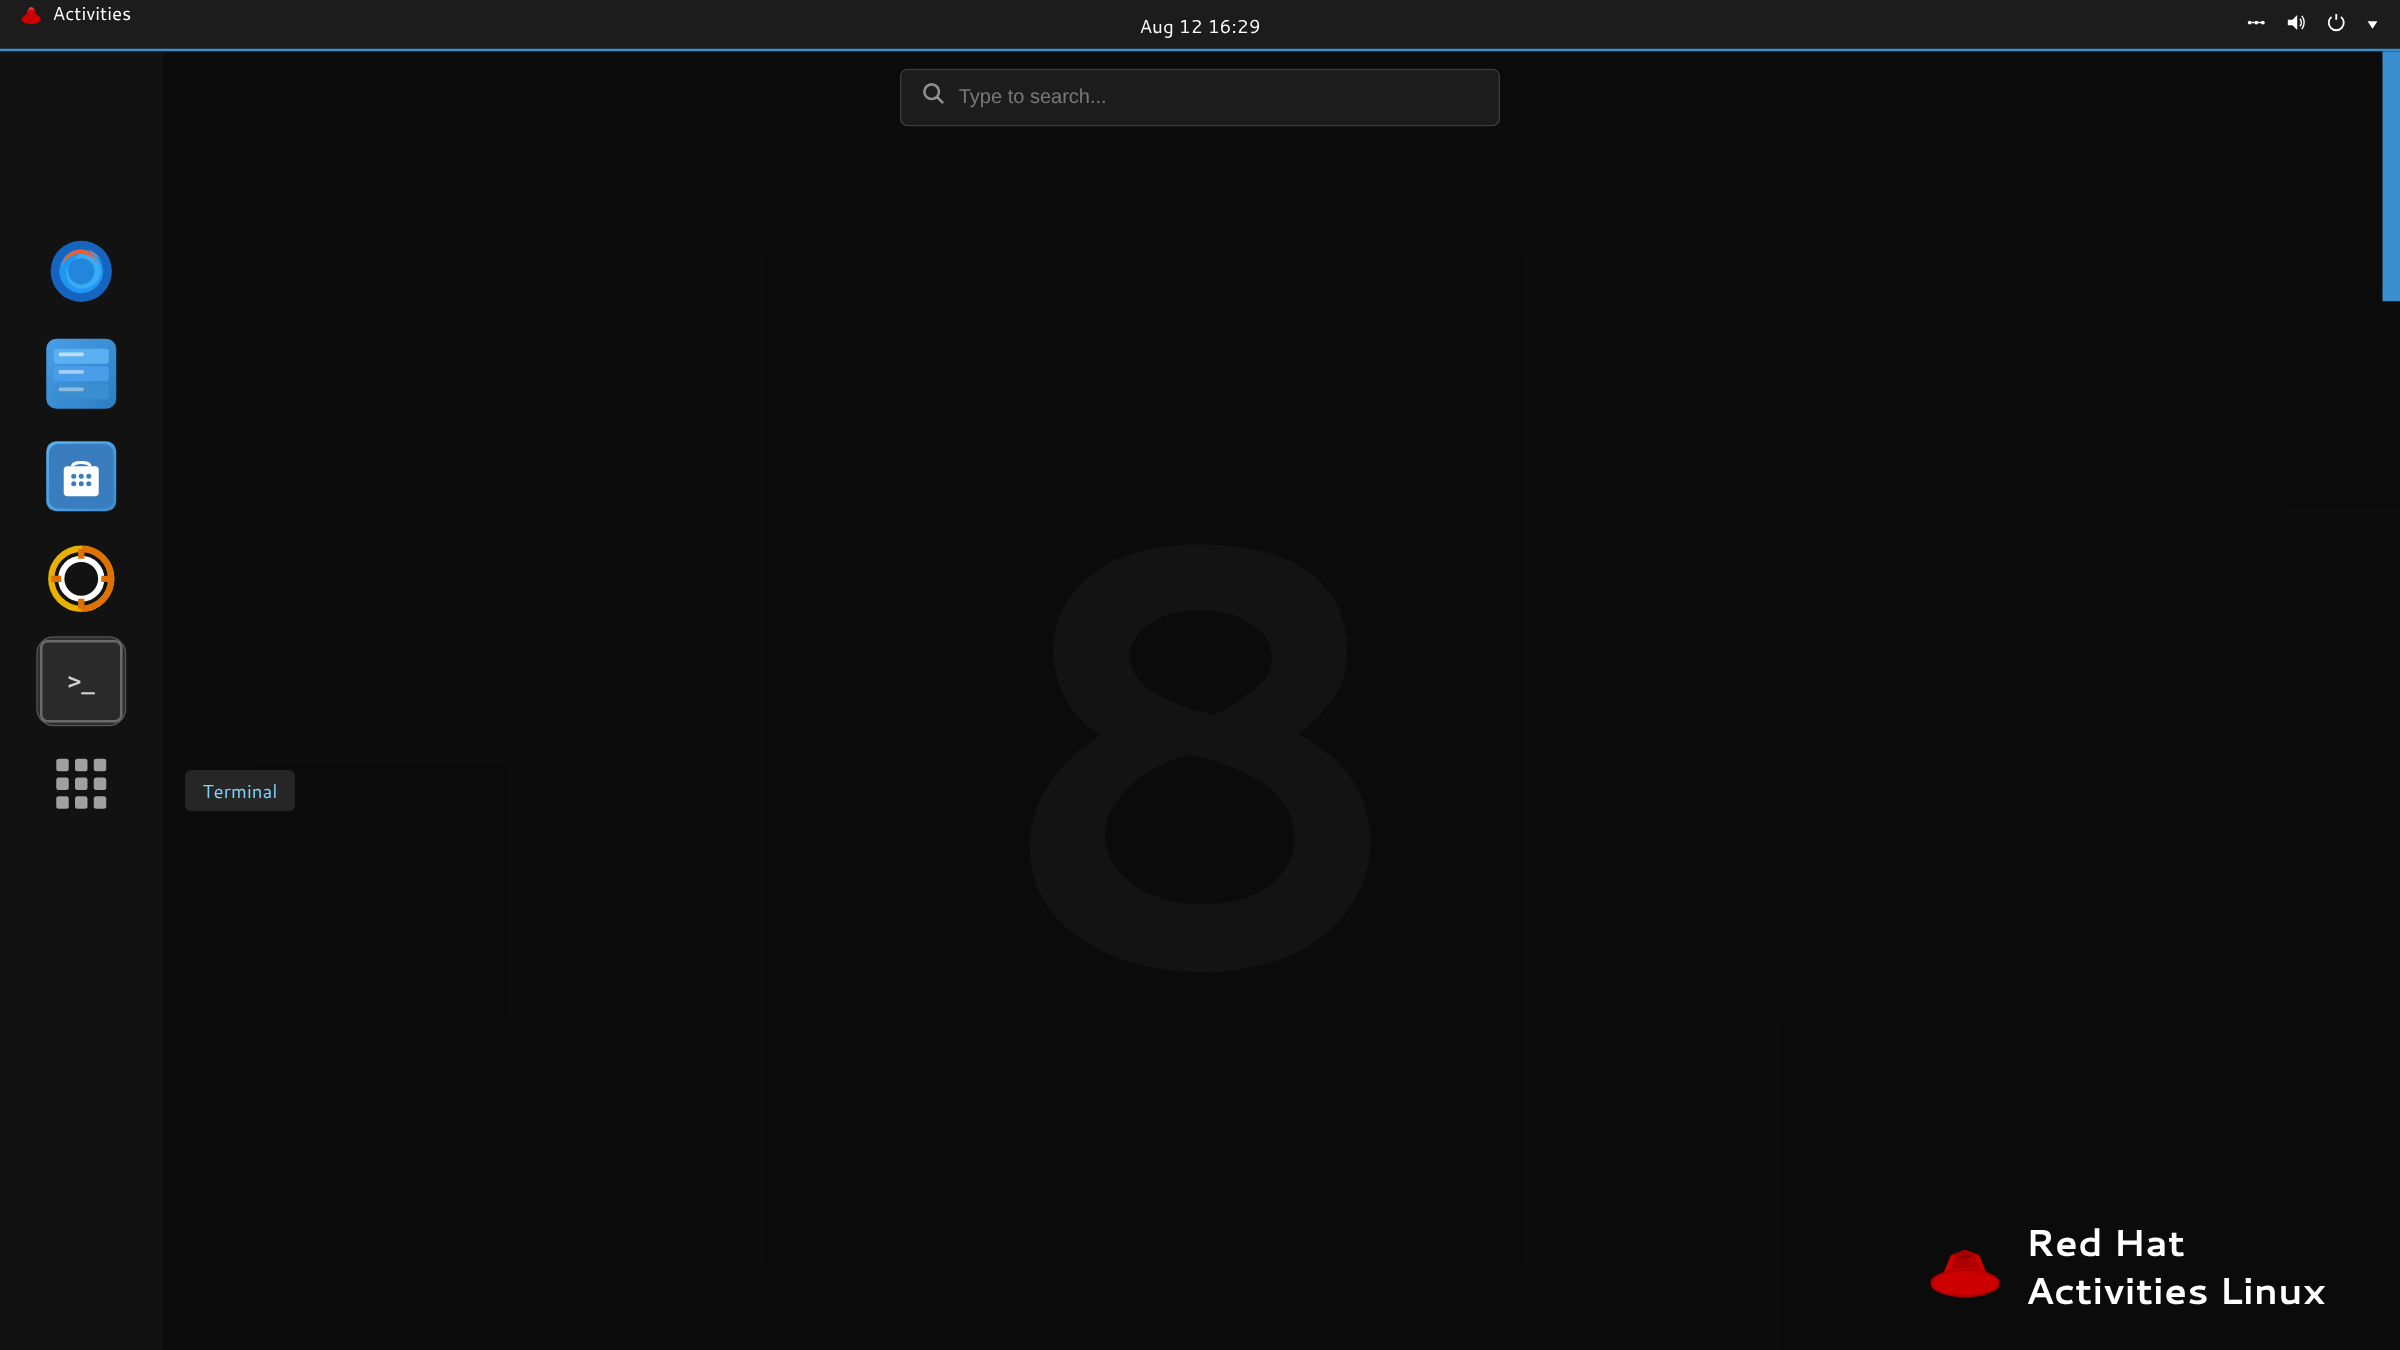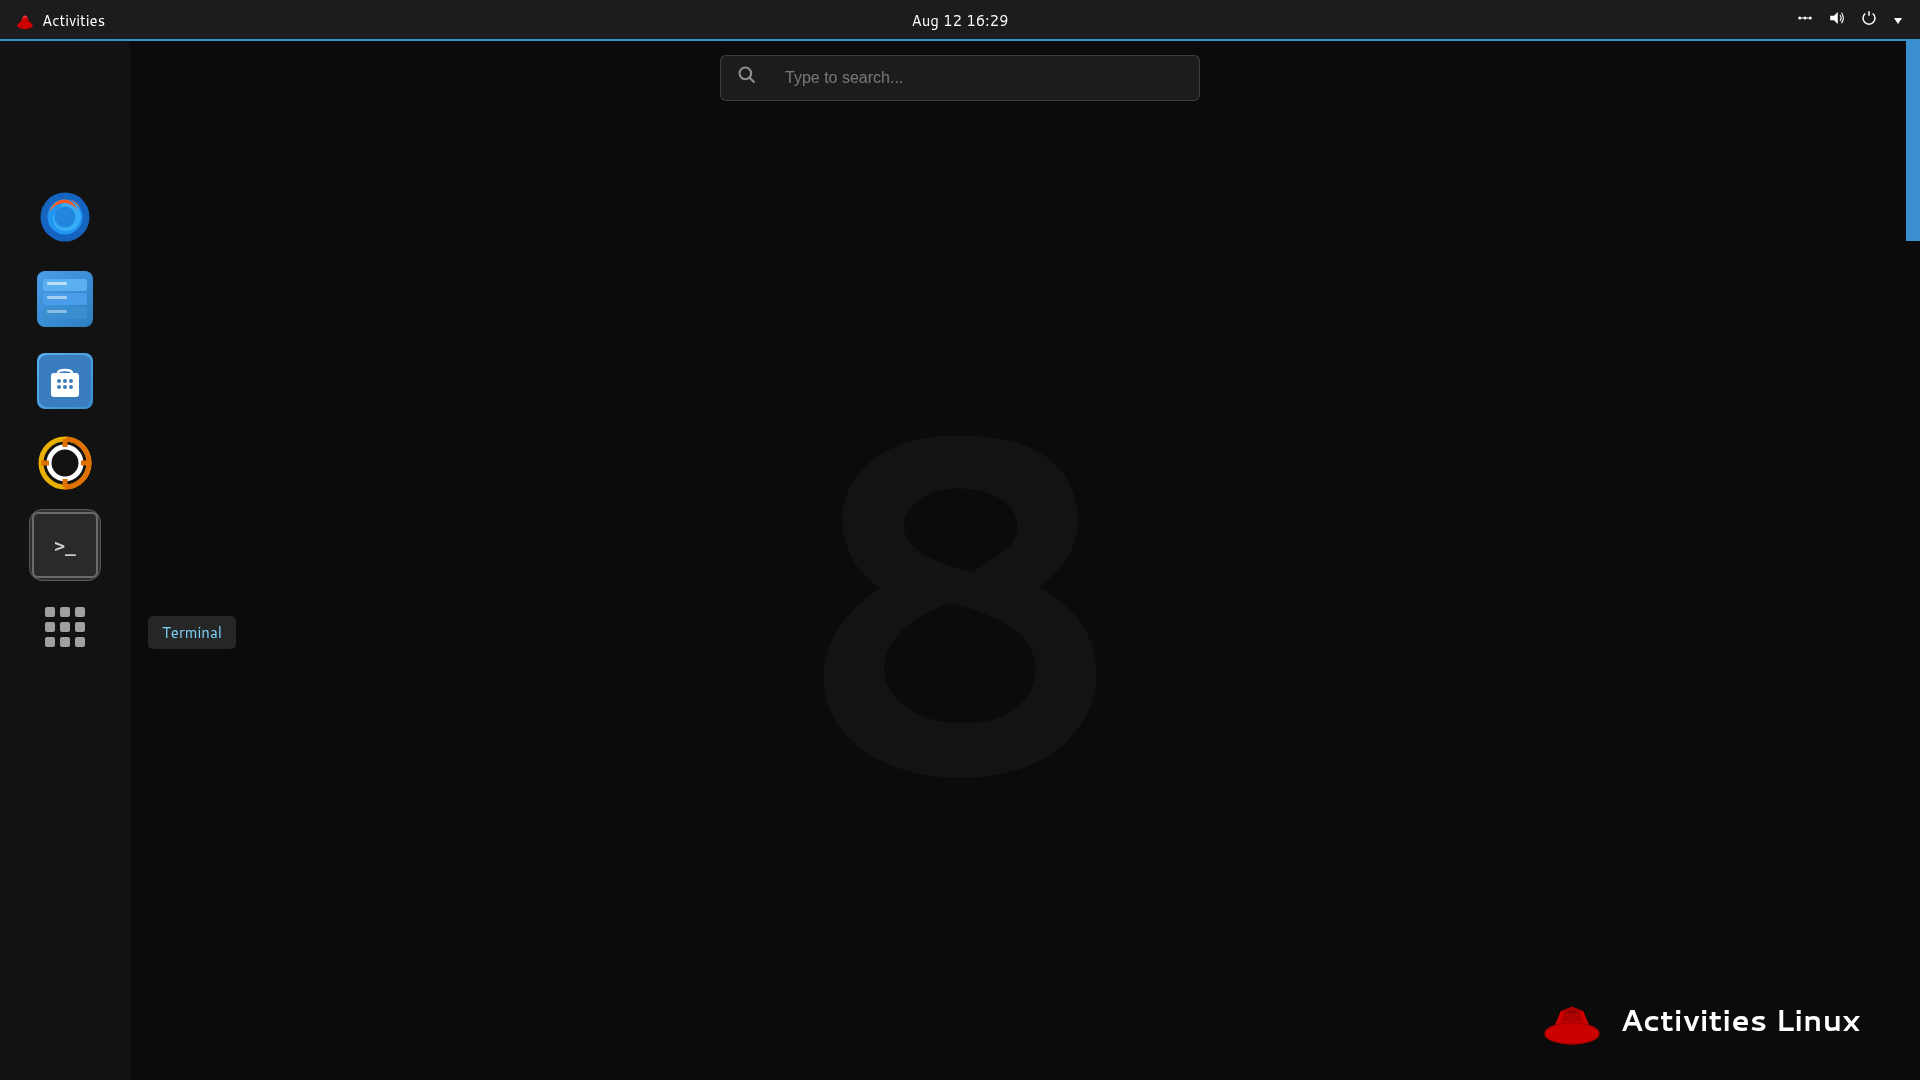--- a/index.html
+++ b/index.html
@@ -20,21 +20,21 @@
       height: 41px;
       background: #1c1c1c;
       display: flex;
       align-items: center;
       justify-content: space-between;
       z-index: 100;
     }
 
     #activities-btn {
       display: flex;
-      align-items: center;
+      align-items: flex-start;
       gap: 6px;
       padding: 0 14px;
       height: 100%;
       cursor: pointer;
       color: #fff;
       font-size: 15px;
       font-weight: 500;
     }
 
     .redhat-icon {
@@ -116,21 +116,20 @@
     }
 
     #search-input {
       background: transparent;
       border: none;
       outline: none;
       color: #fff;
       font-size: 16px;
       width: 100%;
       caret-color: #fff;
-      margin-left: 18px;
     }
 
     #search-input::placeholder {
       color: rgba(255,255,255,0.4);
     }
 
     
     #dock {
       position: absolute;
       top: 41px;
@@ -478,15 +477,16 @@
 
     <ellipse cx="40" cy="58" rx="36" ry="14" fill="#cc0000"></ellipse>
     <path d="M15 52 L25 28 L40 24 L55 28 L65 52 Z" fill="#cc0000"></path>
     <path d="M25 28 L40 22 L55 28 L40 32 Z" fill="#aa0000"></path>
 
     <ellipse cx="40" cy="58" rx="36" ry="14" fill="none" stroke="#aa0000" stroke-width="2"></ellipse>
 
     <path d="M25 42 L30 30 L40 27 L50 30 L55 42 Z" fill="rgba(0,0,0,0.15)"></path>
   </svg>
   <div class="redhat-text">
+    <span>Red Hat</span>
     <span>Activities Linux</span>
   </div>
 </div>
 
 </body></html>

